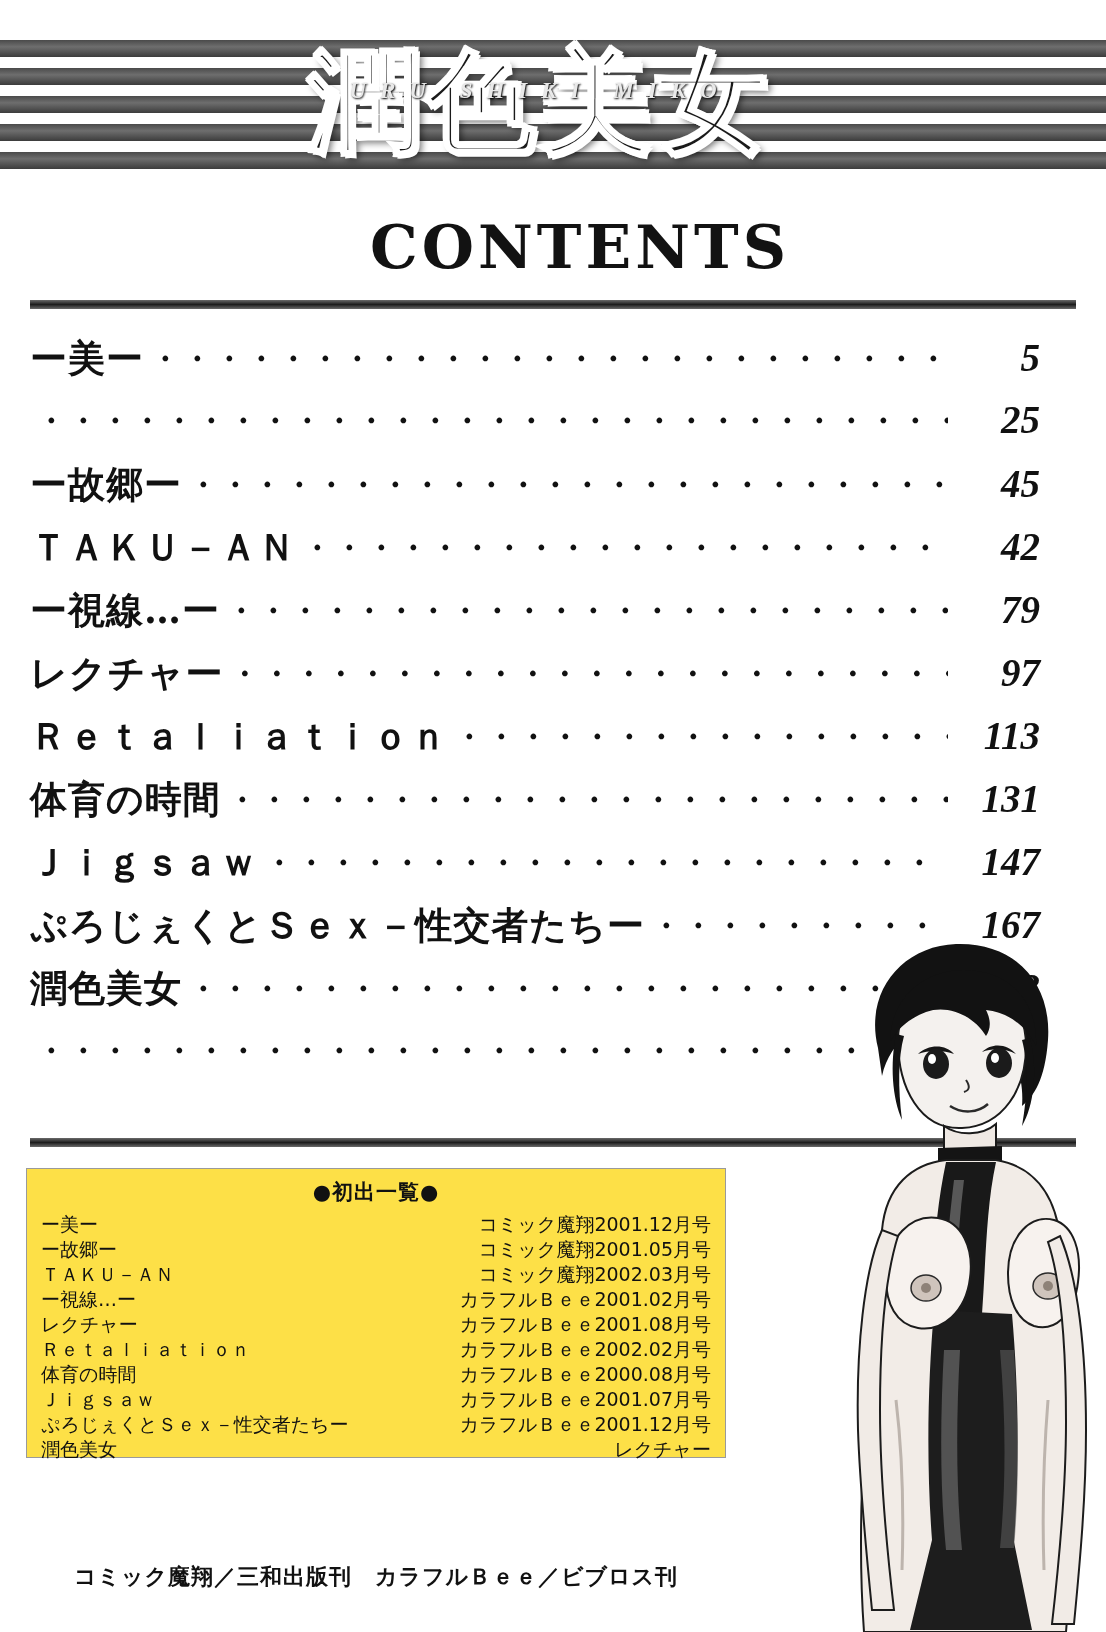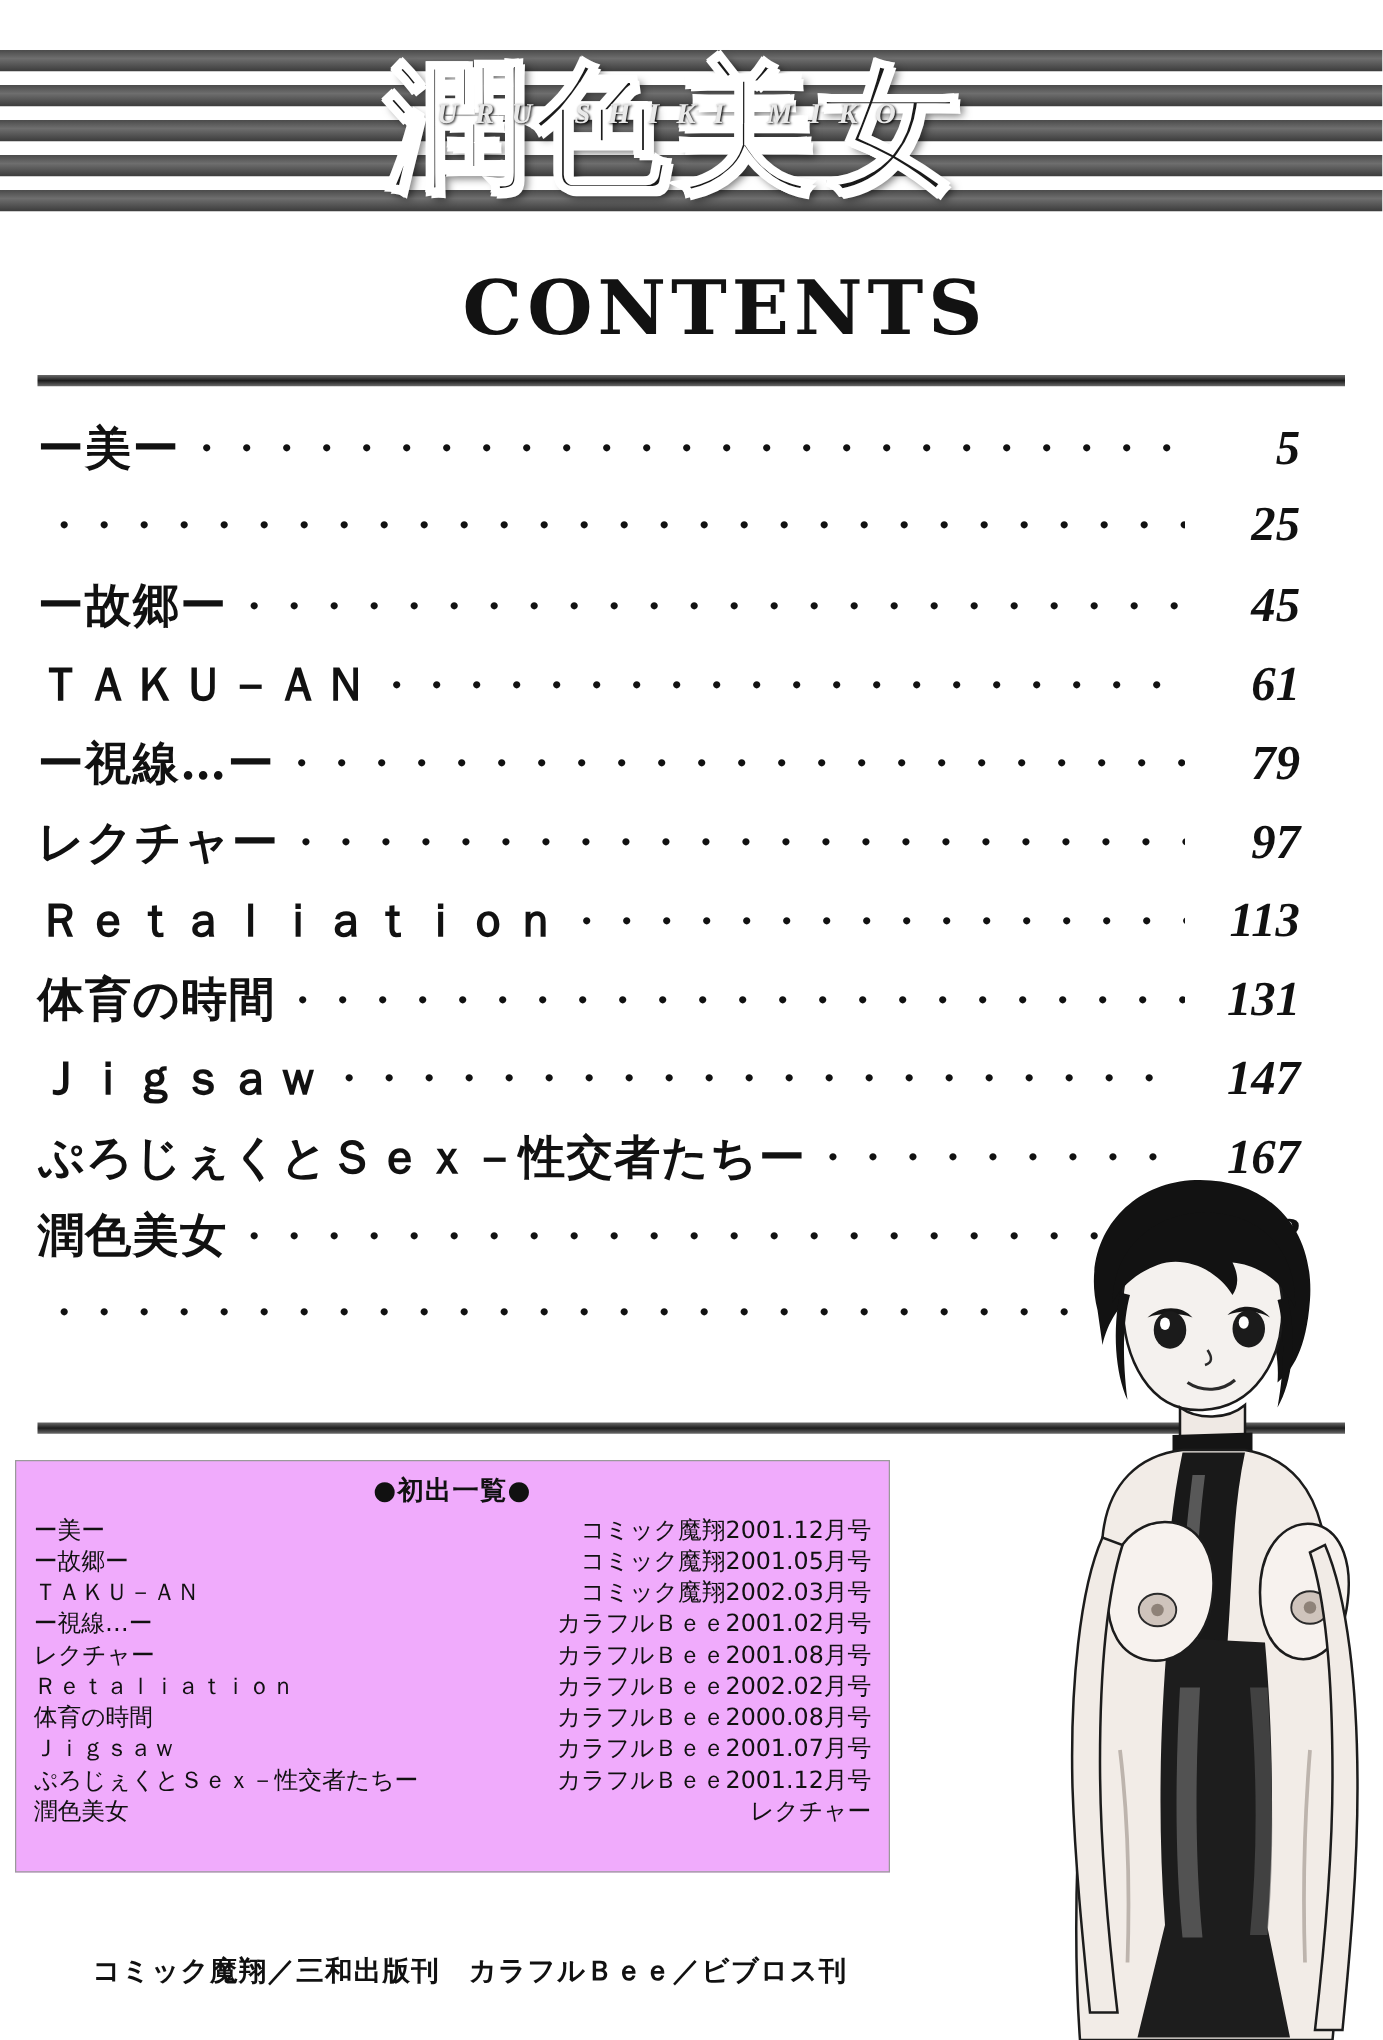--- a/index.html
+++ b/index.html
@@ -132,25 +132,25 @@
     font-style: italic;
     font-weight: bold;
     font-size: 39px;
     min-width: 86px;
     text-align: right;
   }
 
   
   .pub-box {
     position: absolute;
-    left: 12px;
+    left: 26px;
     top: 1168px;
     width: 700px;
-    height: 330px;
-    background: #f0abfc;
+    height: 290px;
+    background: #fde047;
     border: 1px solid #9a9a9a;
     box-sizing: border-box;
   }
   .pub-title {
     text-align: center;
     font-family: "DejaVu Sans", sans-serif;
     font-size: 21px;
     font-weight: bold;
     padding-top: 9px;
     letter-spacing: 1px;
@@ -226,21 +226,21 @@
 
   <div class="toc-row">
     <span class="toc-title">ー故郷ー</span>
     <span class="toc-dots">・・・・・・・・・・・・・・・・・・・・・・・・・・・・・・・・・・・・・・・・・・・・・・・・・・・・・・・・・・・・・・・・・・・・・・・・・・・・</span>
     <span class="toc-page">45</span>
   </div>
 
   <div class="toc-row">
     <span class="toc-title">ＴＡＫＵ－ＡＮ</span>
     <span class="toc-dots">・・・・・・・・・・・・・・・・・・・・・・・・・・・・・・・・・・・・・・・・・・・・・・・・・・・・・・・・・・・・・・・・・・・・・・・・・・・・</span>
-    <span class="toc-page">61</span>
+    <span class="toc-page">42</span>
   </div>
 
   <div class="toc-row">
     <span class="toc-title">ー視線…ー</span>
     <span class="toc-dots">・・・・・・・・・・・・・・・・・・・・・・・・・・・・・・・・・・・・・・・・・・・・・・・・・・・・・・・・・・・・・・・・・・・・・・・・・・・・</span>
     <span class="toc-page">79</span>
   </div>
 
   <div class="toc-row">
     <span class="toc-title">レクチャー</span>

